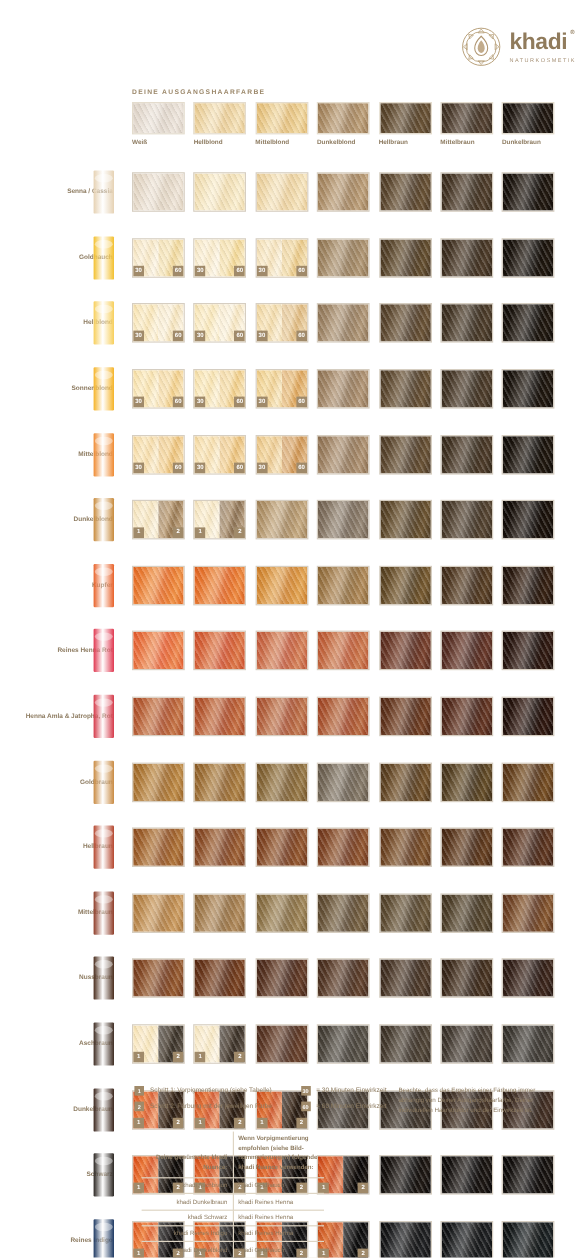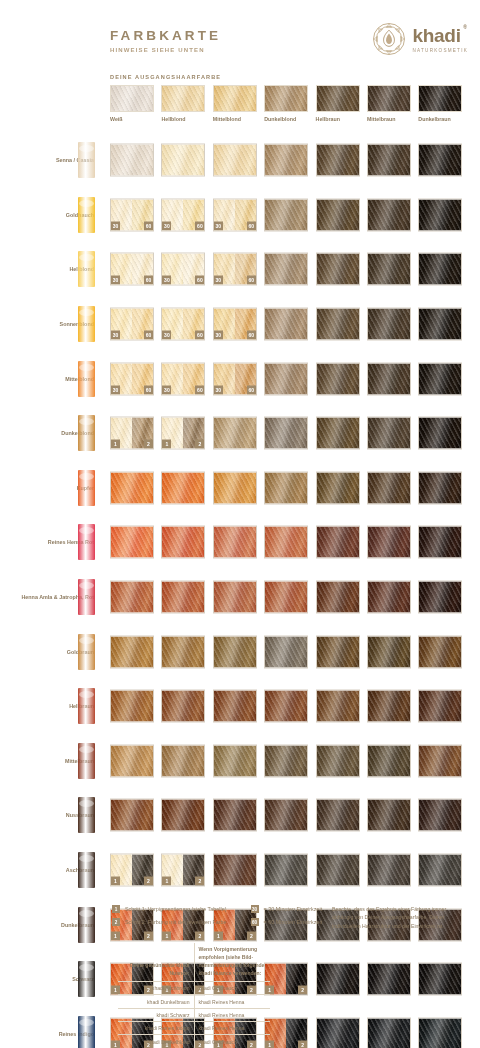--- a/index.html
+++ b/index.html
@@ -16,21 +16,21 @@
   .header { position: absolute; left: 0; top: 0; width: 480px; height: 70px; }
   .title-block { position: absolute; left: 110px; top: 28px; }
   .title {
     font-size: 13.5px; letter-spacing: 3.1px; font-weight: 700;
     color: #9b8769; white-space: nowrap;
   }
   .subtitle {
     font-size: 6px; letter-spacing: 1.15px; font-weight: 700;
     color: #b8a versus; color: #b6a183; margin-top: 4px; white-space: nowrap;
   }
-  .logo { position: absolute; right: 12px; top: 22px; display: flex; align-items: center; gap: 7px; }
+  .logo { position: absolute; right: 0; top: 22px; display: flex; align-items: center; gap: 7px; }
   .logo-mark { width: 34px; height: 34px; position: relative; }
   .logo-text { display: flex; flex-direction: column; align-items: flex-start; }
   .logo-word { font-size: 19px; font-weight: 700; color: #907b5c; letter-spacing: -0.3px; line-height: 1; position: relative; }
   .logo-reg { font-size: 5px; vertical-align: super; position: absolute; top: -1px; right: -6px; }
   .logo-sub { font-size: 4.6px; letter-spacing: 1.25px; color: #a9947a; margin-top: 3px; }
 
   
   .axis { position: absolute; left: 110px; top: 74px; width: 360px; }
   .axis-caption {
     font-size: 5.6px; letter-spacing: 1.1px; font-weight: 700;
@@ -119,24 +119,20 @@
   .ftable th.c2, .ftable td.c2 { text-align: left; }
   .ftable td { font-weight: 400; white-space: nowrap; }
   .ftable tr.head th { border-bottom: 0.5px solid #ded5c4; }
 </style>
 </head>
 <body>
 
 <div class="page">
 
   <div class="header">
-    <div class="title-block">
-      <div class="title">FARBKARTE</div>
-      <div class="subtitle">HINWEISE SIEHE UNTEN</div>
-    </div>
     <div class="logo">
       <div class="logo-mark">
         <svg viewBox="0 0 34 34" width="34" height="34">
           <circle cx="17" cy="17" r="15.5" fill="none" stroke="#b59c74" stroke-width="0.8"></circle>
           <circle cx="17" cy="17" r="12.6" fill="none" stroke="#b59c74" stroke-width="0.7"></circle>
           <g stroke="#b59c74" stroke-width="0.6" fill="none">
             <path d="M17 2.2 L19.6 5.4 L14.4 5.4 Z"></path>
             <path d="M17 31.8 L19.6 28.6 L14.4 28.6 Z"></path>
             <path d="M2.2 17 L5.4 14.4 L5.4 19.6 Z"></path>
             <path d="M31.8 17 L28.6 14.4 L28.6 19.6 Z"></path>

